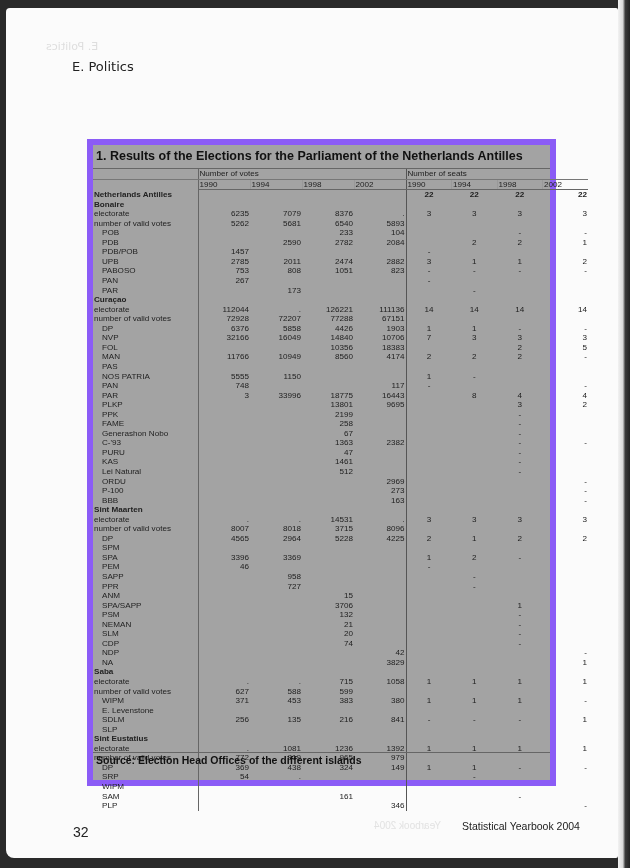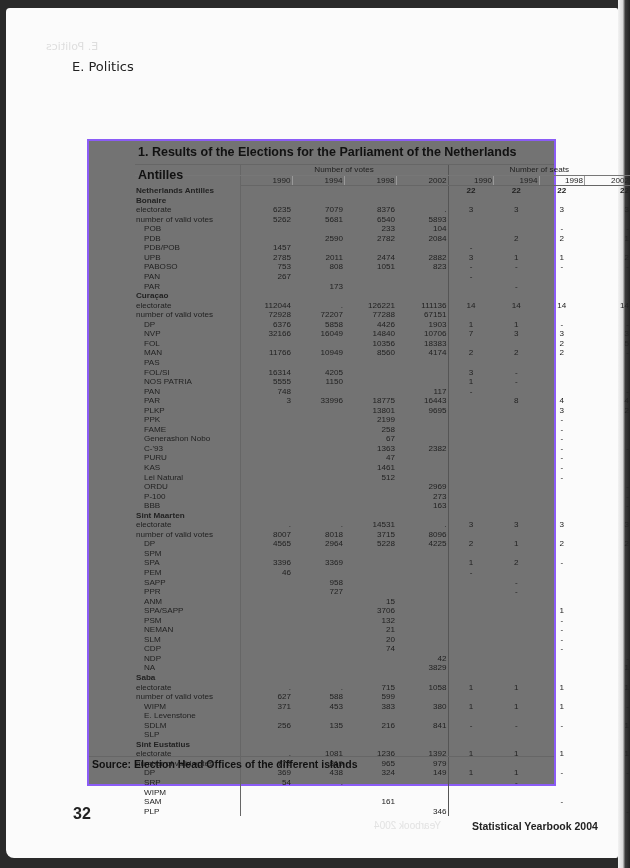--- a/index.html
+++ b/index.html
@@ -20,50 +20,50 @@
   .section-label {
     position:absolute; left:72px; top:59px;
     font-size:13px; color:#222; font-family:"DejaVu Sans", sans-serif;
   }
   .ghost-label {
     position:absolute; left:46px; top:40px; font-size:11px; color:#dedede;
     transform:scaleX(-1); font-family:"DejaVu Sans", sans-serif;
   }
   .table-box {
     position:absolute; left:87px; top:139px; width:469px; height:647px;
-    border:2px solid #8b5cf6; background:#737373; box-sizing:border-box;padding-left:46px;
+    border:6px solid #8b5cf6; background:#a3a3a3; box-sizing:border-box;
   }
   .table-title {
     height:23px; line-height:23px; padding-left:3px;
     font-weight:bold; font-size:12.5px; color:#111;
     border-bottom:1px solid #666;
   }
   table.data {
     border-collapse:collapse; width:100%; font-size:8.1px; color:#222;
     table-layout:fixed;
   }
   table.data td, table.data th { padding:0 1px; height:9.55px; line-height:9.5px; white-space:nowrap; overflow:hidden; }
   col.c-label { width:105px; }
   col.c-v { width:52px; }
   col.c-s { width:45.5px; }
-  .hdr-group th { font-weight:normal; text-align:center; border-bottom:1px solid #777; height:11px; }
-  .hdr-year th { font-weight:normal; text-align:right; border-bottom:1px solid #666; border-right:1px solid #999; height:10px; }
+  .hdr-group th { font-weight:normal; text-align:left; border-bottom:1px solid #777; height:11px; }
+  .hdr-year th { font-weight:normal; text-align:left; border-bottom:1px solid #666; border-right:1px solid #999; height:10px; }
   .vdiv { border-left:1px solid #666; }
   .vdiv2 { border-left:1.5px solid #555; }
   td.num { text-align:right; padding-right:3px; }
   td.seat { text-align:center; }
   td.seat.last { text-align:right; padding-right:1px; }
   tr.group td.lbl { font-weight:bold;margin-top:32px; }
   td.lbl.party { padding-left:9px; }
   .source {
     position:absolute; left:0; right:0; bottom:12px; height:15px; line-height:15px;
     border-top:1px solid #666; font-weight:bold; font-size:10.5px; padding-left:3px; color:#111;
   }
-  .footer-page { position:absolute; left:73px; top:805px; font-size:16px; font-weight:bold; color:#222; }
-  .footer-title { position:absolute; left:472px; top:820px; font-size:10.5px; font-weight:bold; color:#222; }
+  .footer-page { position:absolute; left:73px; top:824px; font-size:14px; font-weight:normal; color:#222; }
+  .footer-title { position:absolute; left:462px; top:820px; font-size:10.5px; font-weight:normal; color:#222; }
   .ghost-footer { position:absolute; left:374px; top:820px; font-size:10px; color:#e2e2e2; transform:scaleX(-1); }
 </style>
 </head>
 <body>
 
 <div class="page"></div>
 <div class="page-edge"></div>
 
 <div class="ghost-label">E. Politics</div>
 <div class="section-label">E. Politics</div>
@@ -304,31 +304,20 @@
           <td class="num vdiv"></td>
           <td class="num"></td>
           <td class="num"></td>
           <td class="num"></td>
           <td class="seat vdiv2"></td>
           <td class="seat"></td>
           <td class="seat"></td>
           <td class="seat last"></td>
         </tr>
         <tr class="party">
-          <td class="lbl party">FOL/SI</td>
-          <td class="num vdiv">16314</td>
-          <td class="num">4205</td>
-          <td class="num"></td>
-          <td class="num"></td>
-          <td class="seat vdiv2">3</td>
-          <td class="seat">-</td>
-          <td class="seat"></td>
-          <td class="seat last"></td>
-        </tr>
-        <tr class="party">
           <td class="lbl party">NOS PATRIA</td>
           <td class="num vdiv">5555</td>
           <td class="num">1150</td>
           <td class="num"></td>
           <td class="num"></td>
           <td class="seat vdiv2">1</td>
           <td class="seat">-</td>
           <td class="seat"></td>
           <td class="seat last"></td>
         </tr>

